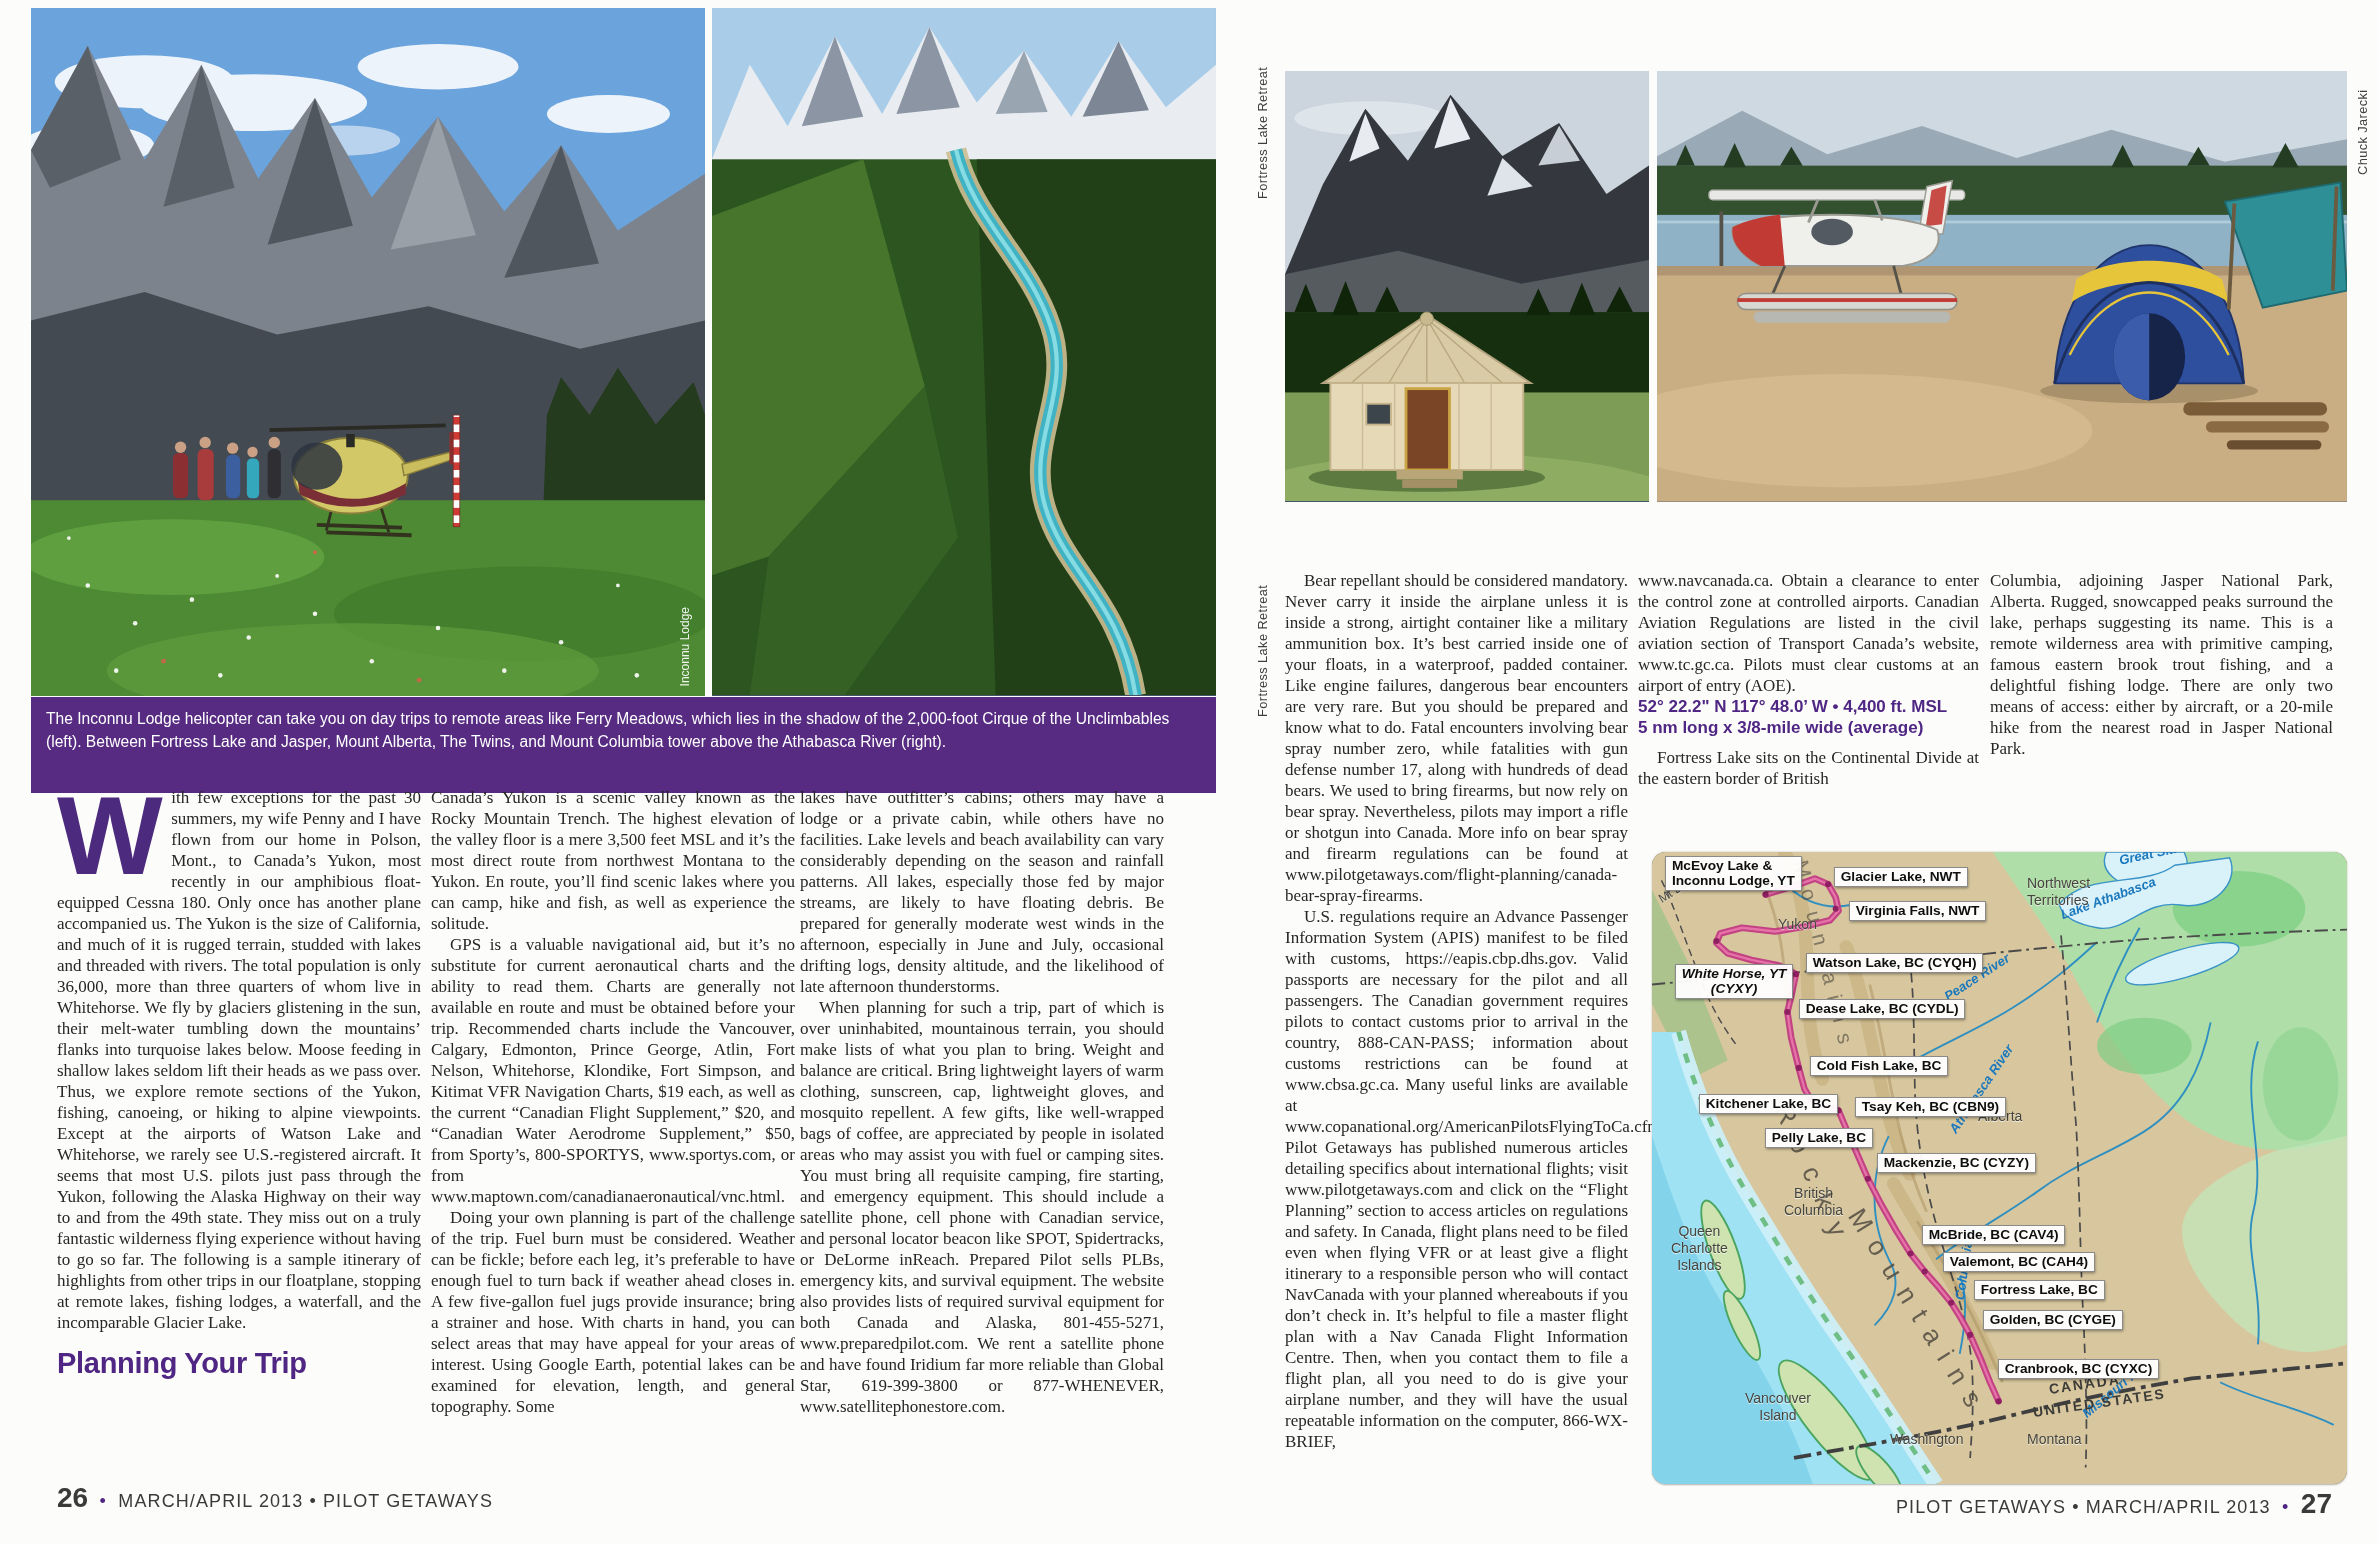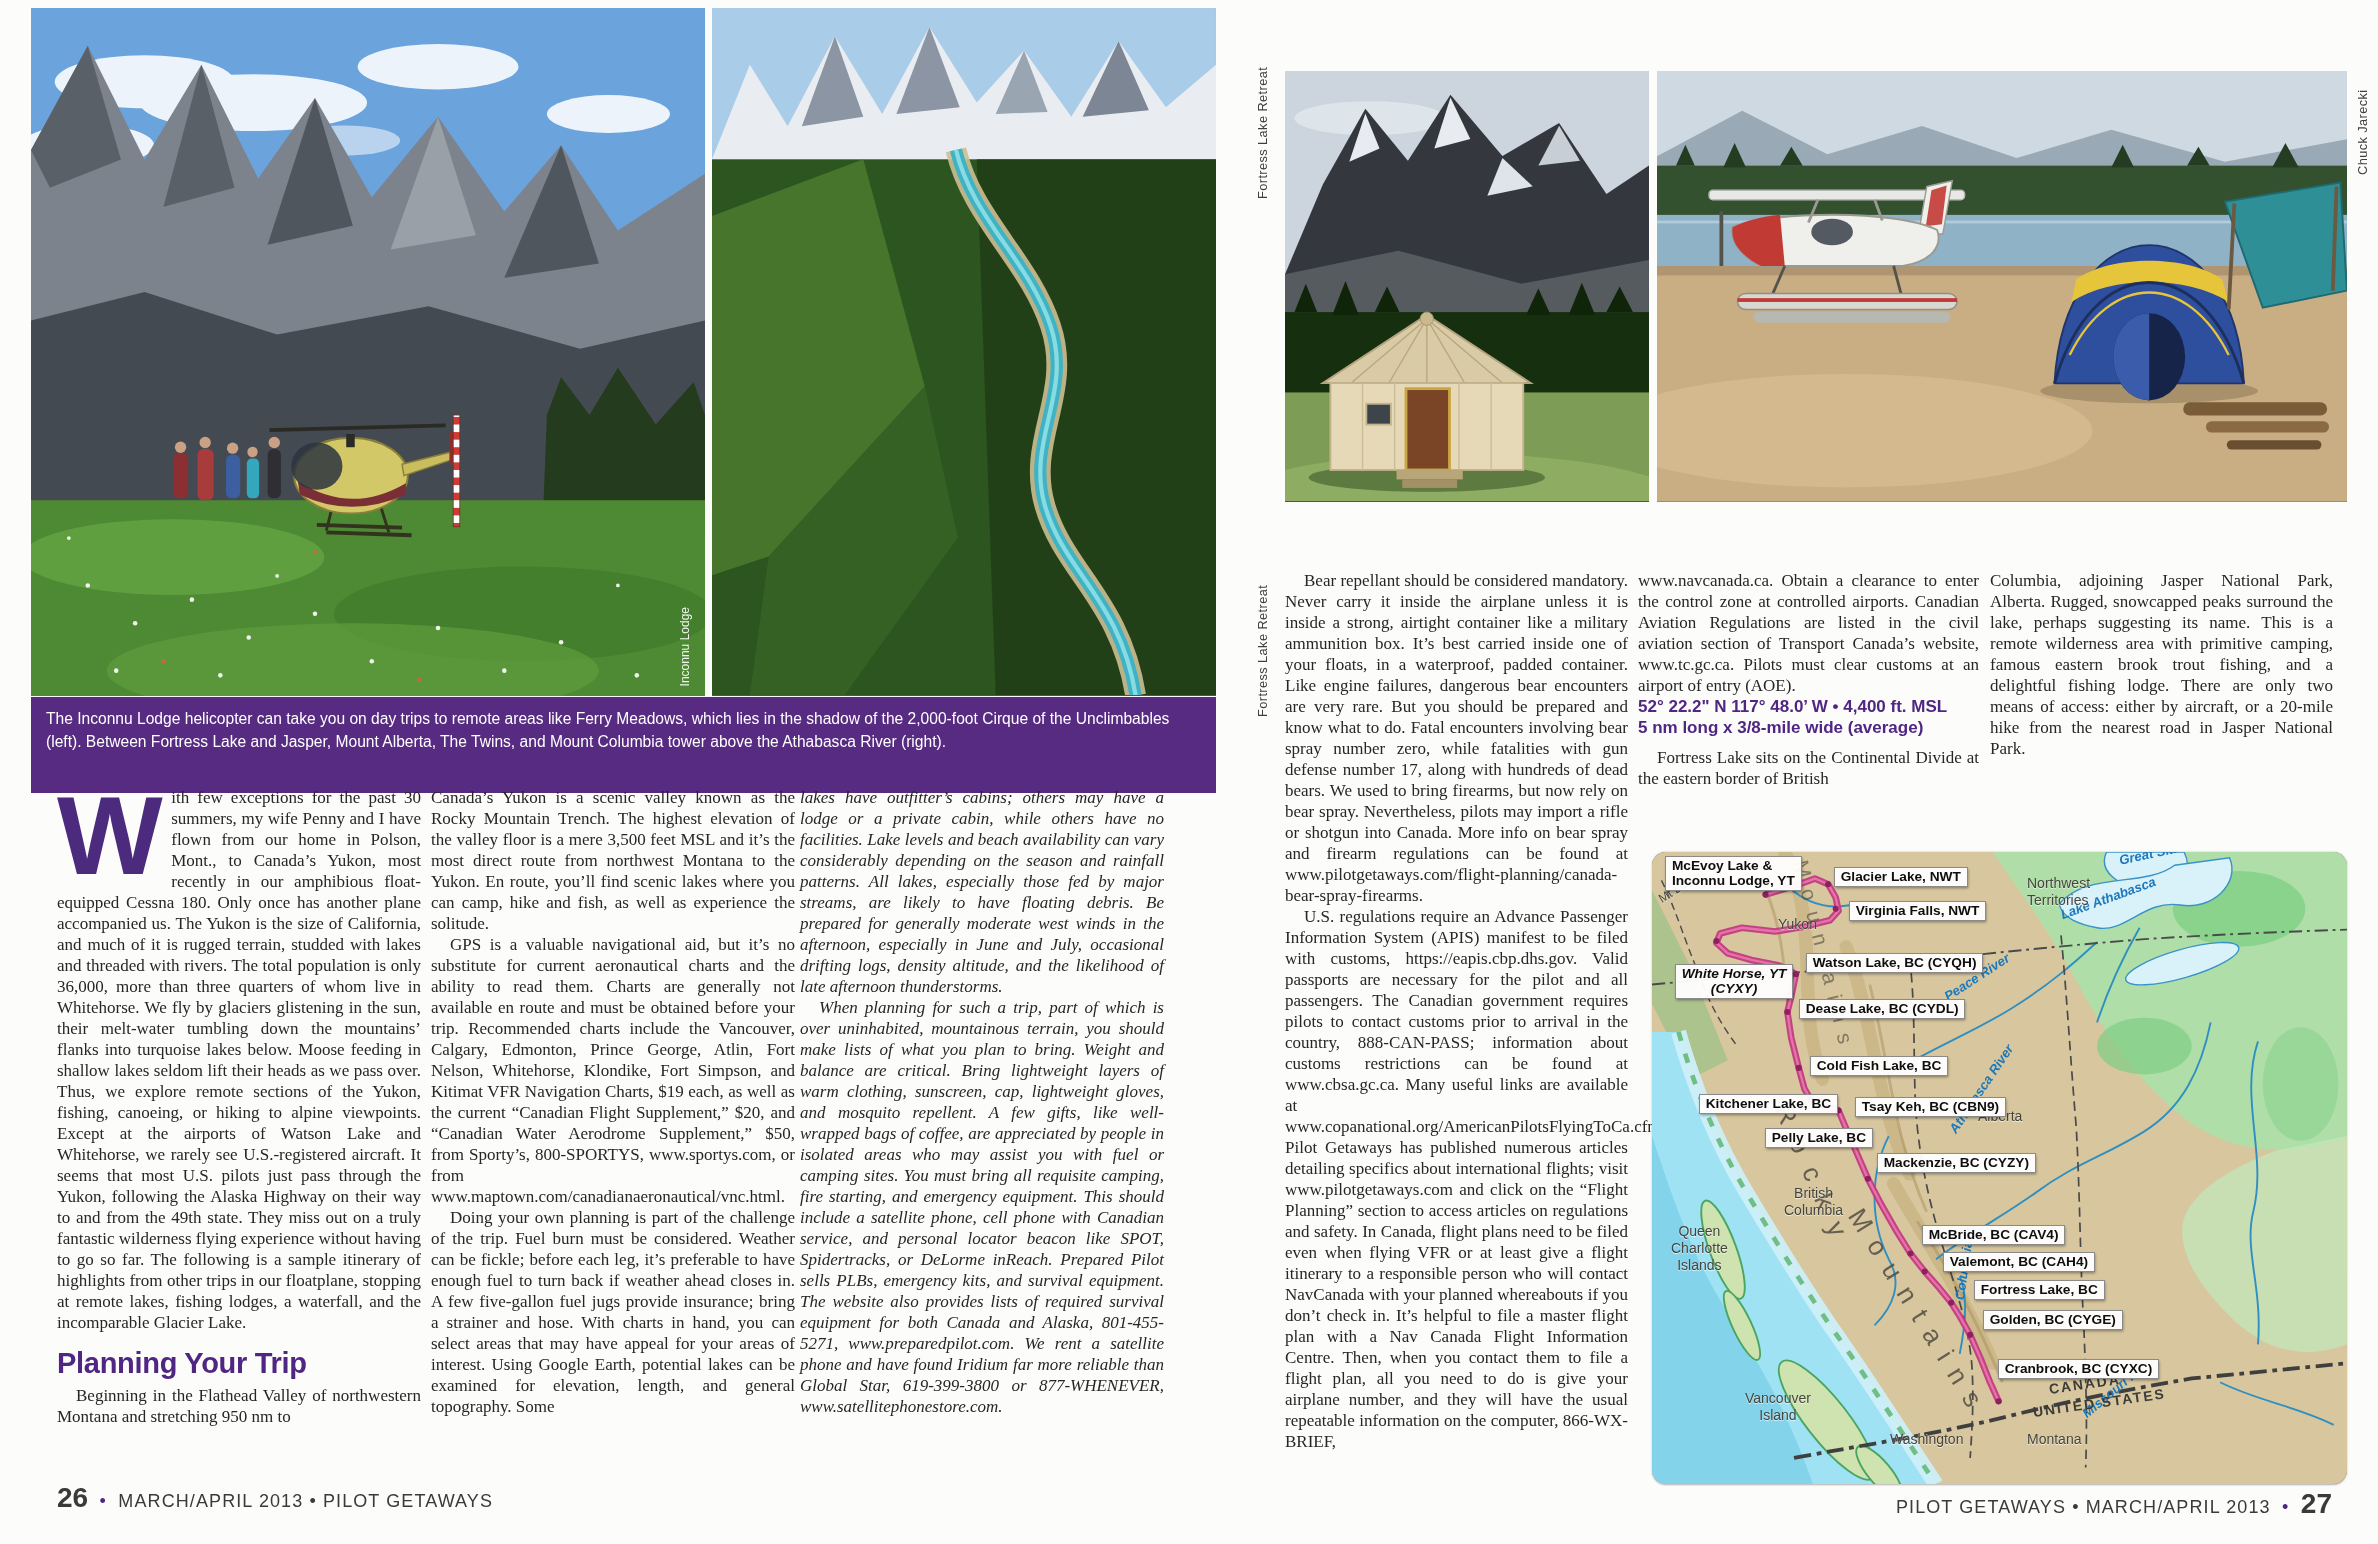--- a/index.html
+++ b/index.html
@@ -140,30 +140,29 @@
       <path d="M258,150 C275,222 335,267 358,336 C382,408 332,456 352,526 C372,596 432,626 448,727" fill="none" stroke="#3fb3c4" stroke-width="13"></path>
       <path d="M258,150 C275,222 335,267 358,336 C382,408 332,456 352,526 C372,596 432,626 448,727" fill="none" stroke="#8fe0e8" stroke-width="4.5" opacity="0.9"></path>
     </svg>
   </figure>
 
   <div class="caption-bar" style="left:31px;top:697px;width:1185px;height:96px;">The Inconnu Lodge helicopter can take you on day trips to remote areas like Ferry Meadows, which lies in the shadow of the 2,000-foot Cirque of the Unclimbables (left). Between Fortress Lake and Jasper, Mount Alberta, The Twins, and Mount Columbia tower above the Athabasca River (right).</div>
 
   <div class="col" style="left:57px;top:787px;">
     <p class="bp"><span class="dropcap">W</span><span>ith few exceptions for the past 30 summers, my wife Penny and I have flown from our home in Polson, Mont., to Canada’s Yukon, most recently in our amphibious float-equipped Cessna 180. Only once has another plane accompanied us. The Yukon is the size of California, and much of it is rugged terrain, studded with lakes and threaded with rivers. The total population is only 36,000, more than three quarters of whom live in Whitehorse. We fly by glaciers glistening in the sun, their melt-water tumbling down the mountains’ flanks into turquoise lakes below. Moose feeding in shallow lakes seldom lift their heads as we pass over. Thus, we explore remote sections of the Yukon, fishing, canoeing, or hiking to alpine viewpoints. Except at the airports of Watson Lake and Whitehorse, we rarely see U.S.-registered aircraft. It seems that most U.S. pilots just pass through the Yukon, following the Alaska Highway on their way to and from the 49th state. They miss out on a truly fantastic wilderness flying experience without having to go so far. The following is a sample itinerary of highlights from other trips in our floatplane, stopping at remote lakes, fishing lodges, a waterfall, and the incomparable Glacier Lake.</span></p>
     <h2 class="h-purple">Planning Your Trip</h2>
-    <p class="bp ind">Beginning in the Flathead Valley of northwestern Montana and stretching 950 nm to</p>
   </div>
 
   <div class="col" style="left:431px;top:787px;">
     <p class="bp">Canada’s Yukon is a scenic valley known as the Rocky Mountain Trench. The highest elevation of the valley floor is a mere 3,500 feet MSL and it’s the most direct route from northwest Montana to the Yukon. En route, you’ll find scenic lakes where you can camp, hike and fish, as well as experience the solitude.</p>
     <p class="bp ind">GPS is a valuable navigational aid, but it’s no substitute for current aeronautical charts and the ability to read them. Charts are generally not available en route and must be obtained before your trip. Recommended charts include the Vancouver, Calgary, Edmonton, Prince George, Atlin, Fort Nelson, Whitehorse, Klondike, Fort Simpson, and Kitimat VFR Navigation Charts, $19 each, as well as the current “Canadian Flight Supplement,” $20, and “Canadian Water Aerodrome Supplement,” $50, from Sporty’s, 800-SPORTYS, www.sportys.com, or from www.maptown.com/canadianaeronautical/vnc.html.</p>
     <p class="bp ind">Doing your own planning is part of the challenge of the trip. Fuel burn must be considered. Weather can be fickle; before each leg, it’s preferable to have enough fuel to turn back if weather ahead closes in. A few five-gallon fuel jugs provide insurance; bring a strainer and hose. With charts in hand, you can select areas that may have appeal for your areas of interest. Using Google Earth, potential lakes can be examined for elevation, length, and general topography. Some</p>
   </div>
 
-  <div class="col" style="left:800px;top:787px;font-style:italic;">
+  <div class="col" style="left:800px;top:787px;">
     <p class="bp">lakes have outfitter’s cabins; others may have a lodge or a private cabin, while others have no facilities. Lake levels and beach availability can vary considerably depending on the season and rainfall patterns. All lakes, especially those fed by major streams, are likely to have floating debris. Be prepared for generally moderate west winds in the afternoon, especially in June and July, occasional drifting logs, density altitude, and the likelihood of late afternoon thunderstorms.</p>
     <p class="bp ind">When planning for such a trip, part of which is over uninhabited, mountainous terrain, you should make lists of what you plan to bring. Weight and balance are critical. Bring lightweight layers of warm clothing, sunscreen, cap, lightweight gloves, and mosquito repellent. A few gifts, like well-wrapped bags of coffee, are appreciated by people in isolated areas who may assist you with fuel or camping sites. You must bring all requisite camping, fire starting, and emergency equipment. This should include a satellite phone, cell phone with Canadian service, and personal locator beacon like SPOT, Spidertracks, or DeLorme inReach. Prepared Pilot sells PLBs, emergency kits, and survival equipment. The website also provides lists of required survival equipment for both Canada and Alaska, 801-455-5271, www.preparedpilot.com. We rent a satellite phone and have found Iridium far more reliable than Global Star, 619-399-3800 or 877-WHENEVER, www.satellitephonestore.com.</p>
   </div>
 
   <footer class="folio" style="left:57px;top:1482px;">
     <b>26</b><span class="dot">•</span><span>MARCH/APRIL 2013  •  PILOT GETAWAYS</span>
   </footer>
 
   <span class="credit-v" style="left:1255px;top:57px;height:142px;">Fortress Lake Retreat</span>
   <span class="credit-v" style="left:1255px;top:566px;height:151px;">Fortress Lake Retreat</span>

